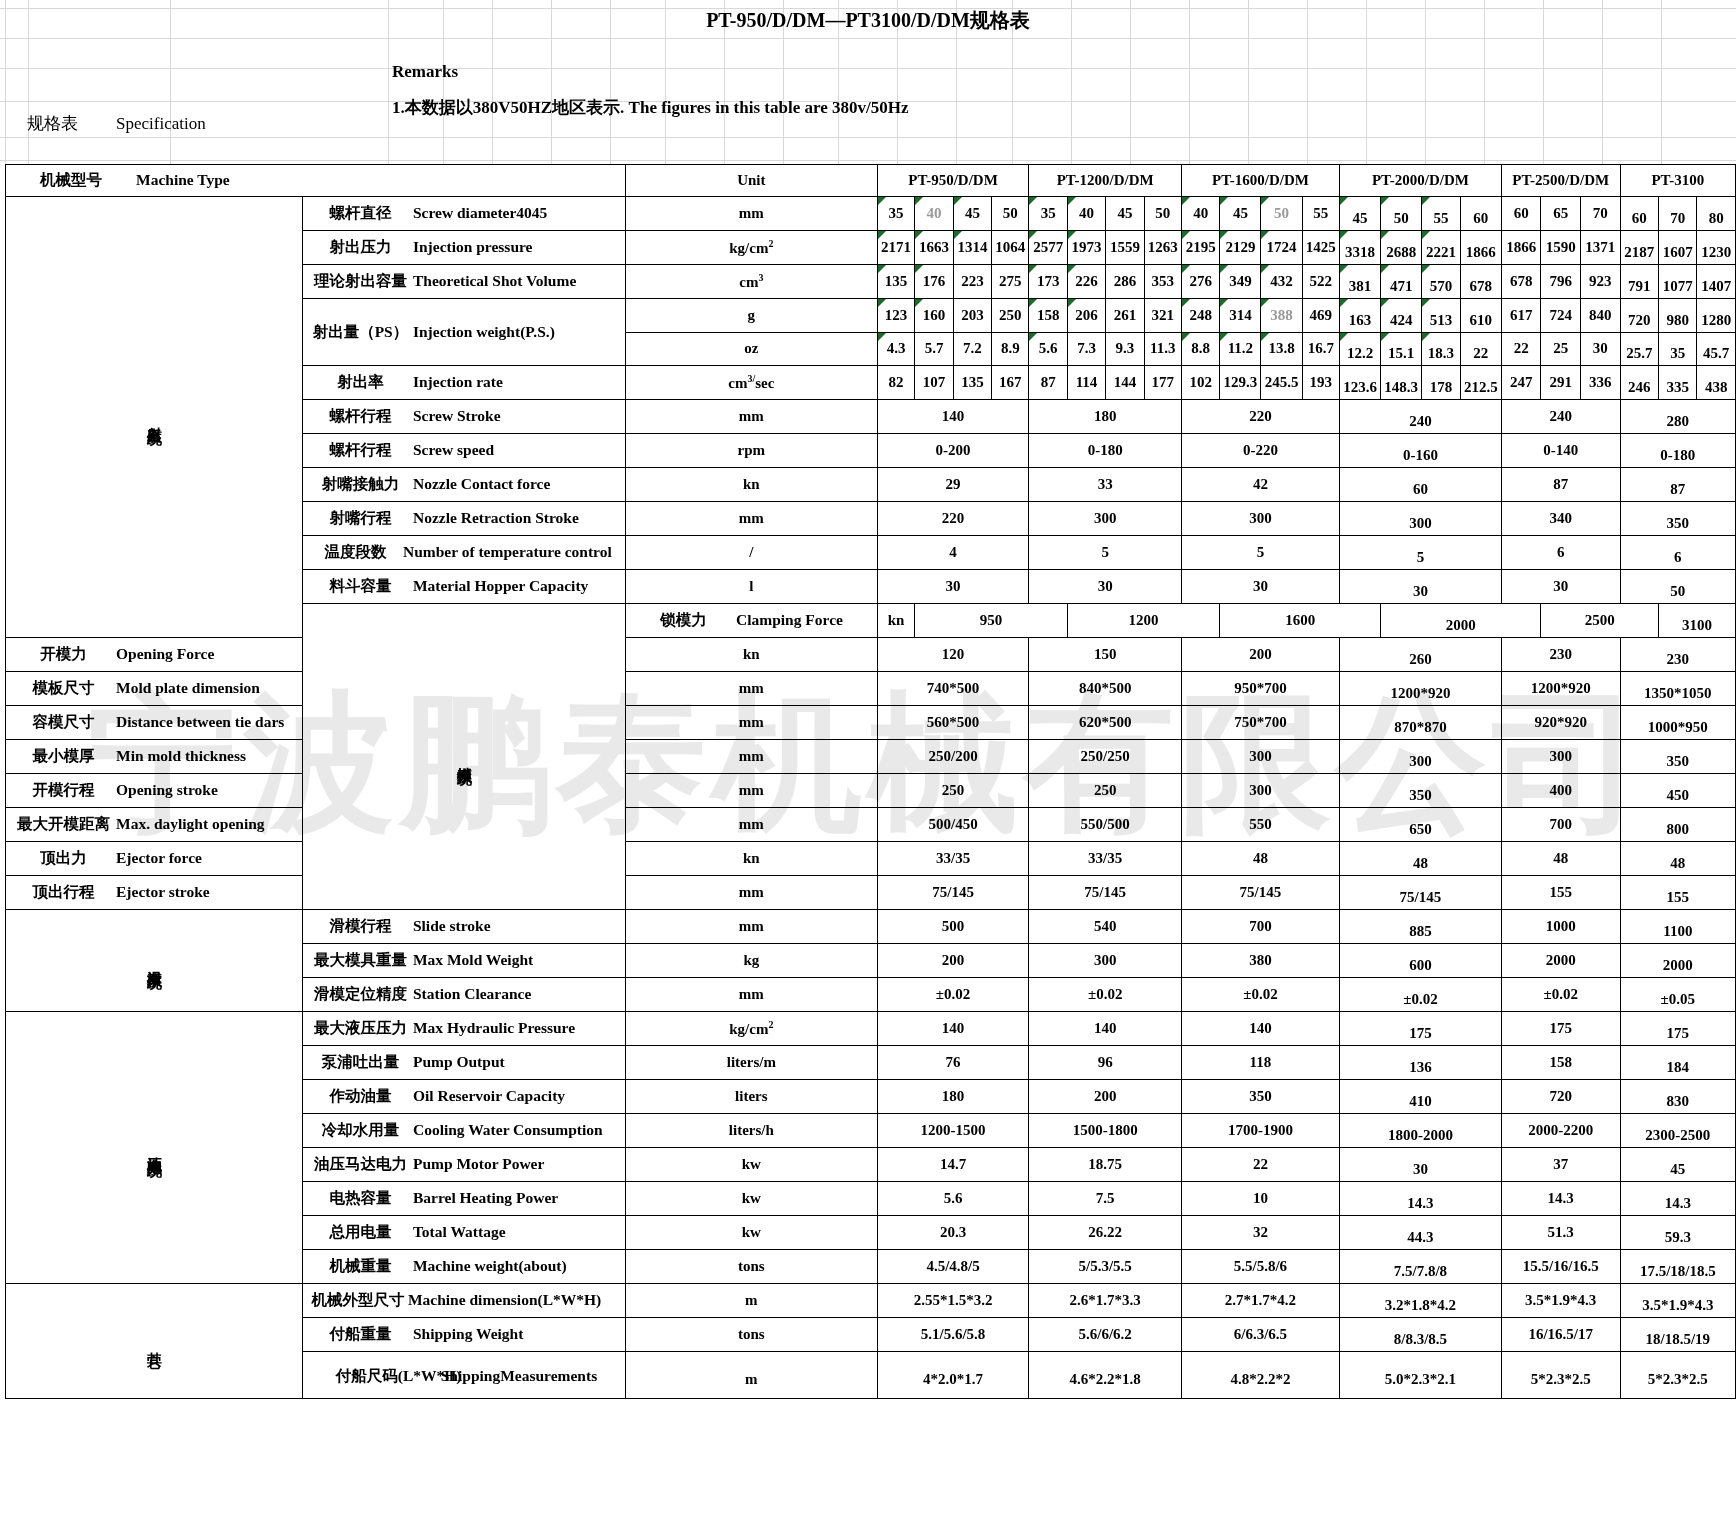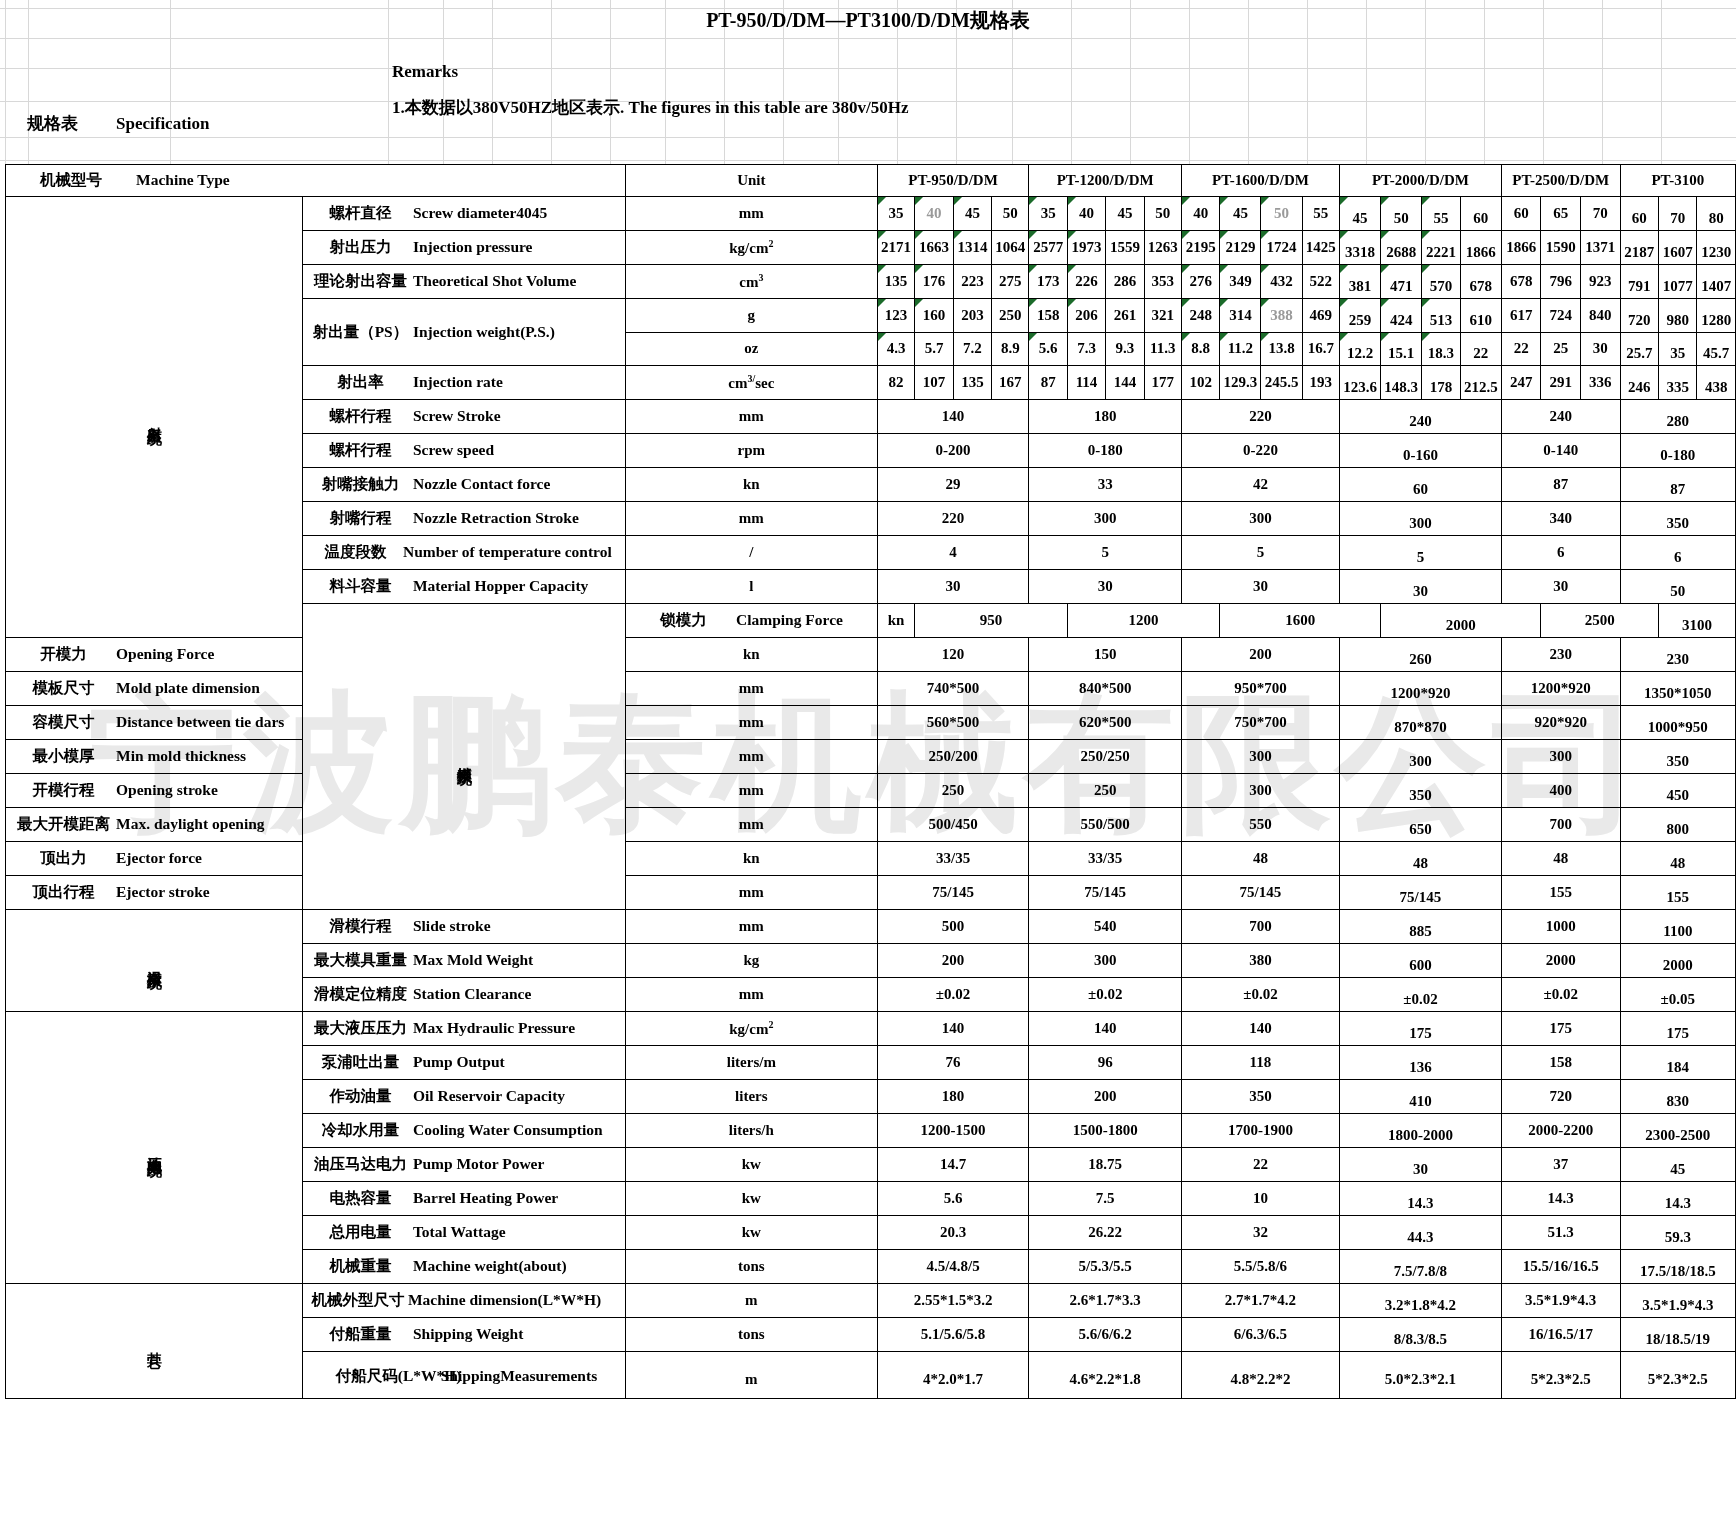--- a/index.html
+++ b/index.html
@@ -42,21 +42,21 @@
     z-index:4;
   }
   
   #remarks-block{position:absolute;left:0;top:38px;width:1736px;height:118px;z-index:3;}
   #remarks-block .rk{
     position:absolute;left:392px;font-size:17px;font-weight:700;
     white-space:nowrap;
     margin-top:16px;
   }
   #spec-label{
-    position:absolute;left:27px;top:112px;font-size:17px;font-weight:700;
+    position:absolute;left:27px;top:112px;font-size:17px;font-weight:400;
     white-space:nowrap;z-index:3;
   }
   #spec-label .cn{margin-right:38px;}
 
   
   #spec-table{
     position:absolute;left:5px;top:164px;
     border-collapse:collapse;
     z-index:3;
     background:transparent;
@@ -333,21 +333,21 @@
     <td class="d-cell">203</td>
     <td class="d-cell">250</td>
     <td class="d-cell gmk">158</td>
     <td class="d-cell gmk">206</td>
     <td class="d-cell">261</td>
     <td class="d-cell">321</td>
     <td class="d-cell gmk">248</td>
     <td class="d-cell gmk">314</td>
     <td class="d-cell gmk gray">388</td>
     <td class="d-cell">469</td>
-    <td class="d-cell gmk lowered">259</td>
+    <td class="d-cell gmk lowered">163</td>
     <td class="d-cell gmk lowered">424</td>
     <td class="d-cell gmk lowered">513</td>
     <td class="d-cell lowered">610</td>
     <td class="d-cell">617</td>
     <td class="d-cell">724</td>
     <td class="d-cell">840</td>
     <td class="d-cell lowered">720</td>
     <td class="d-cell lowered">980</td>
     <td class="d-cell lowered">1280</td>
   </tr>

